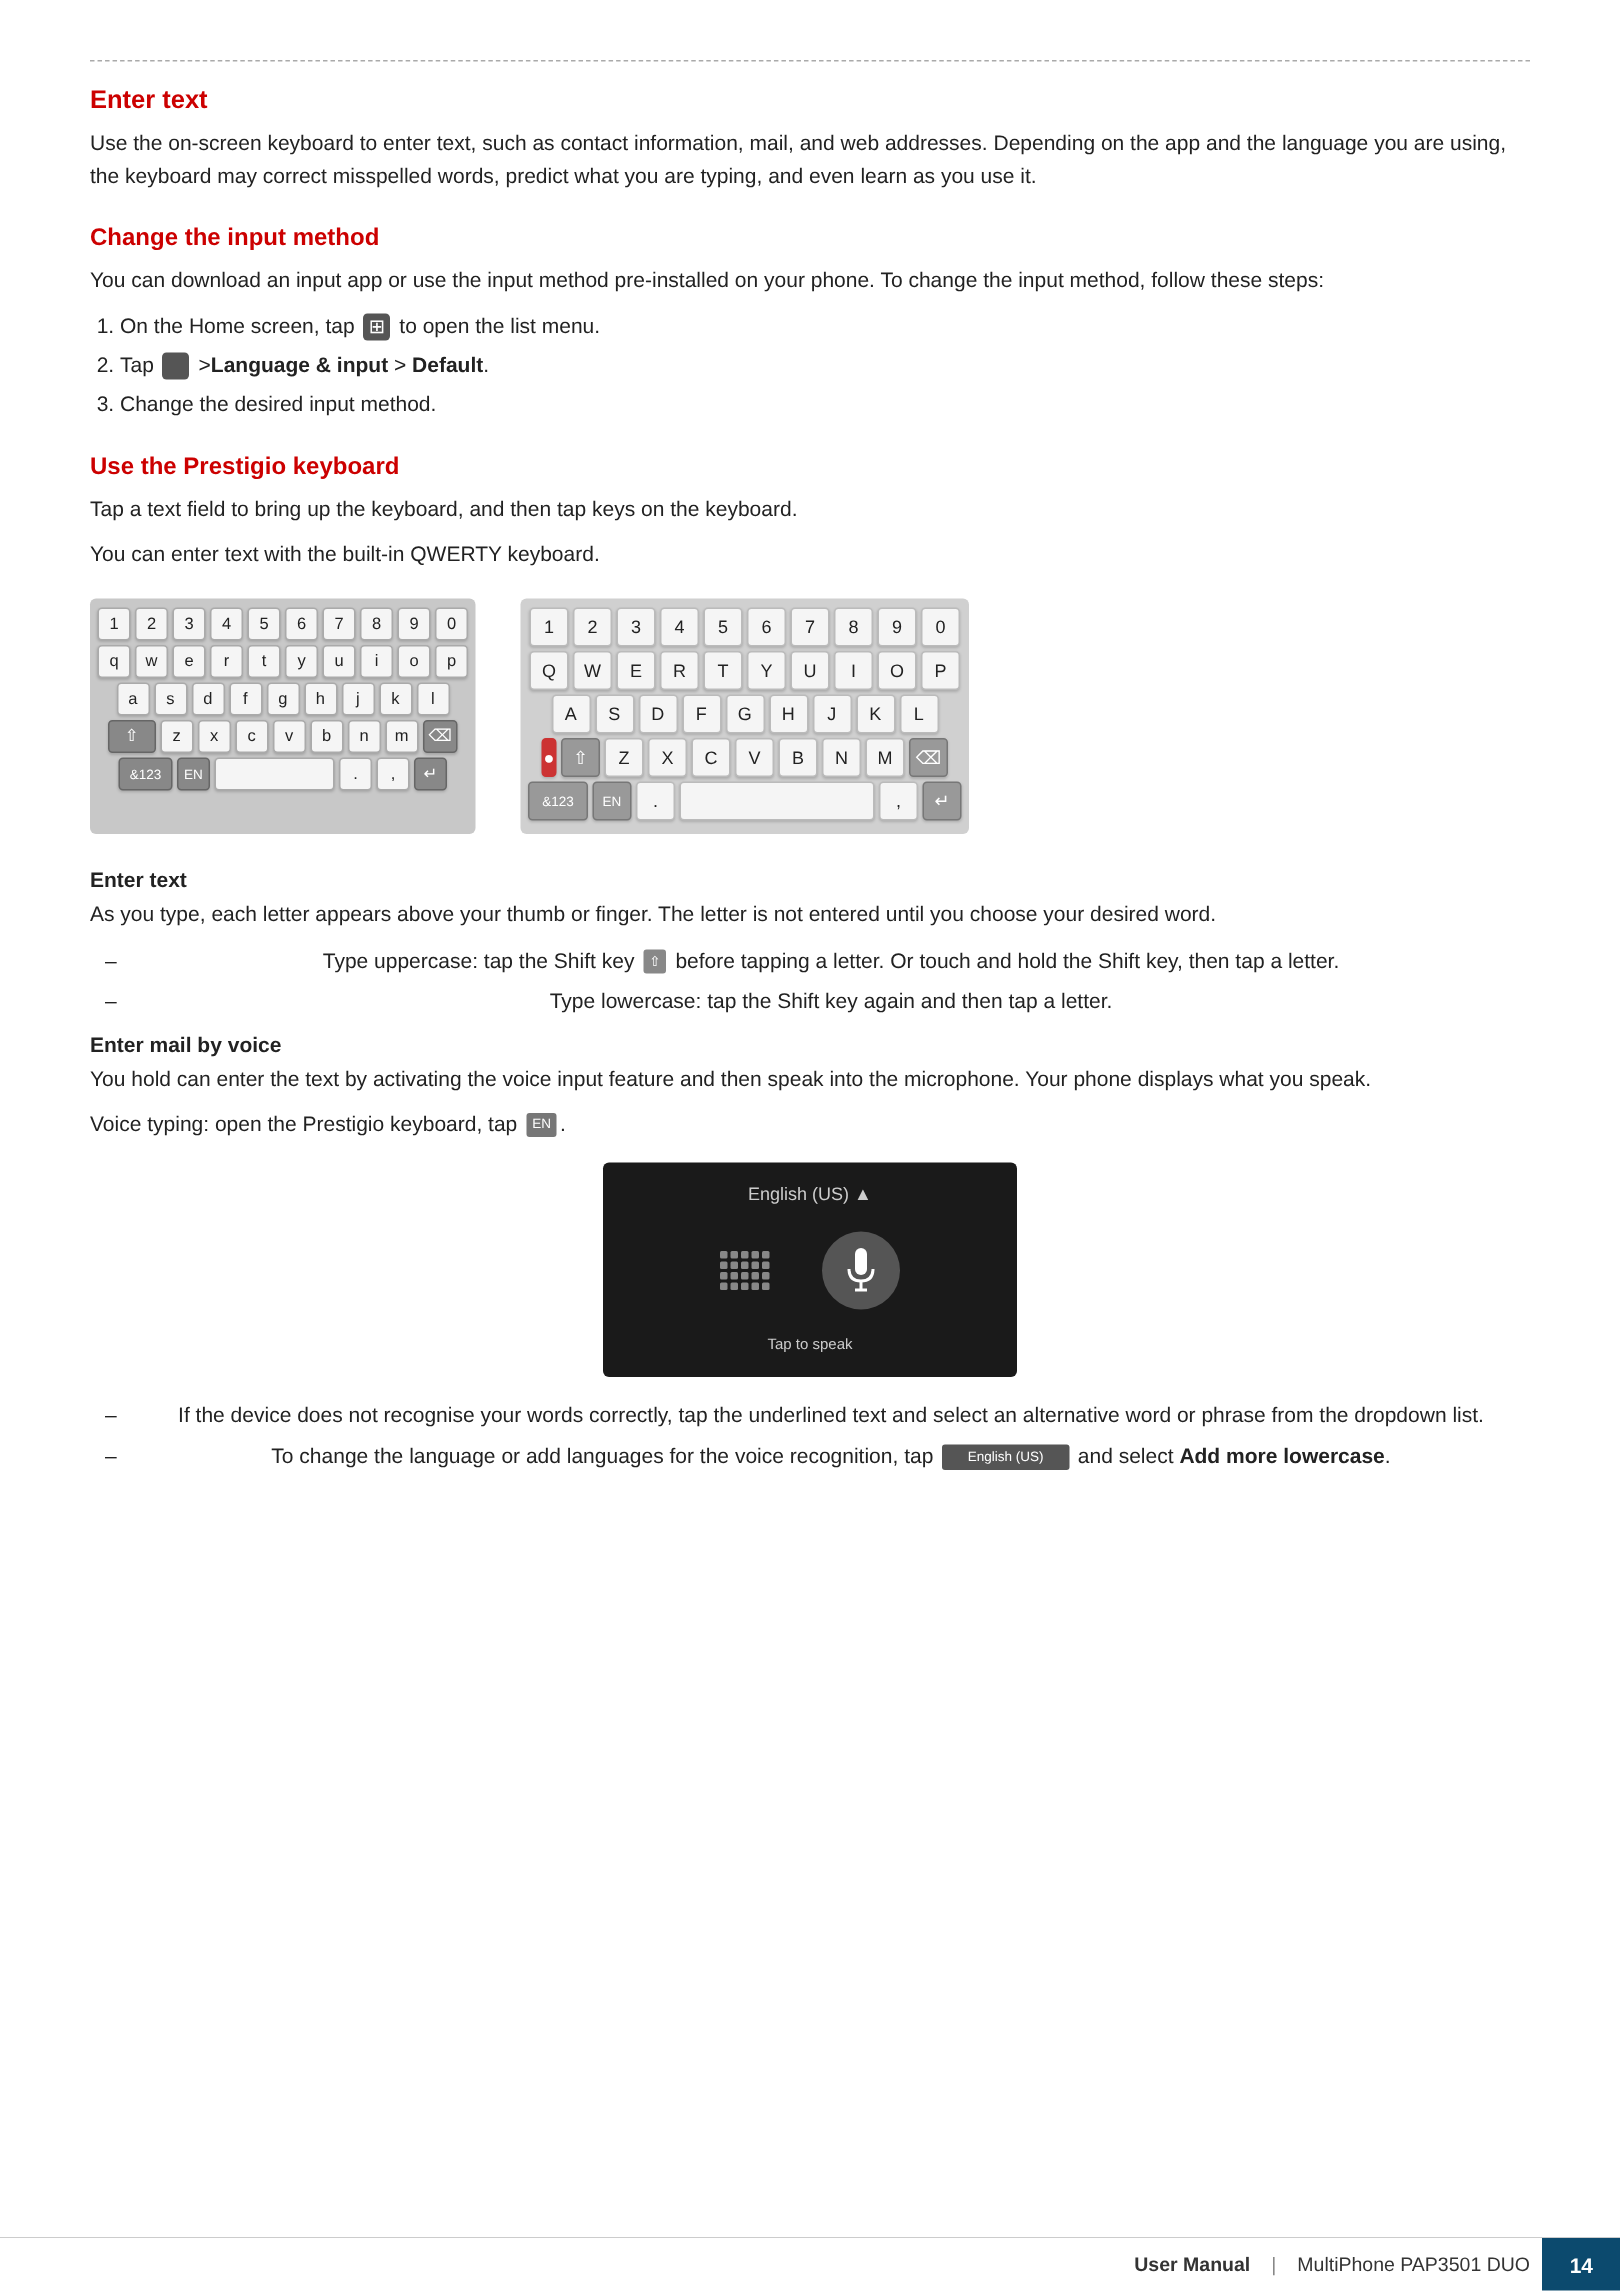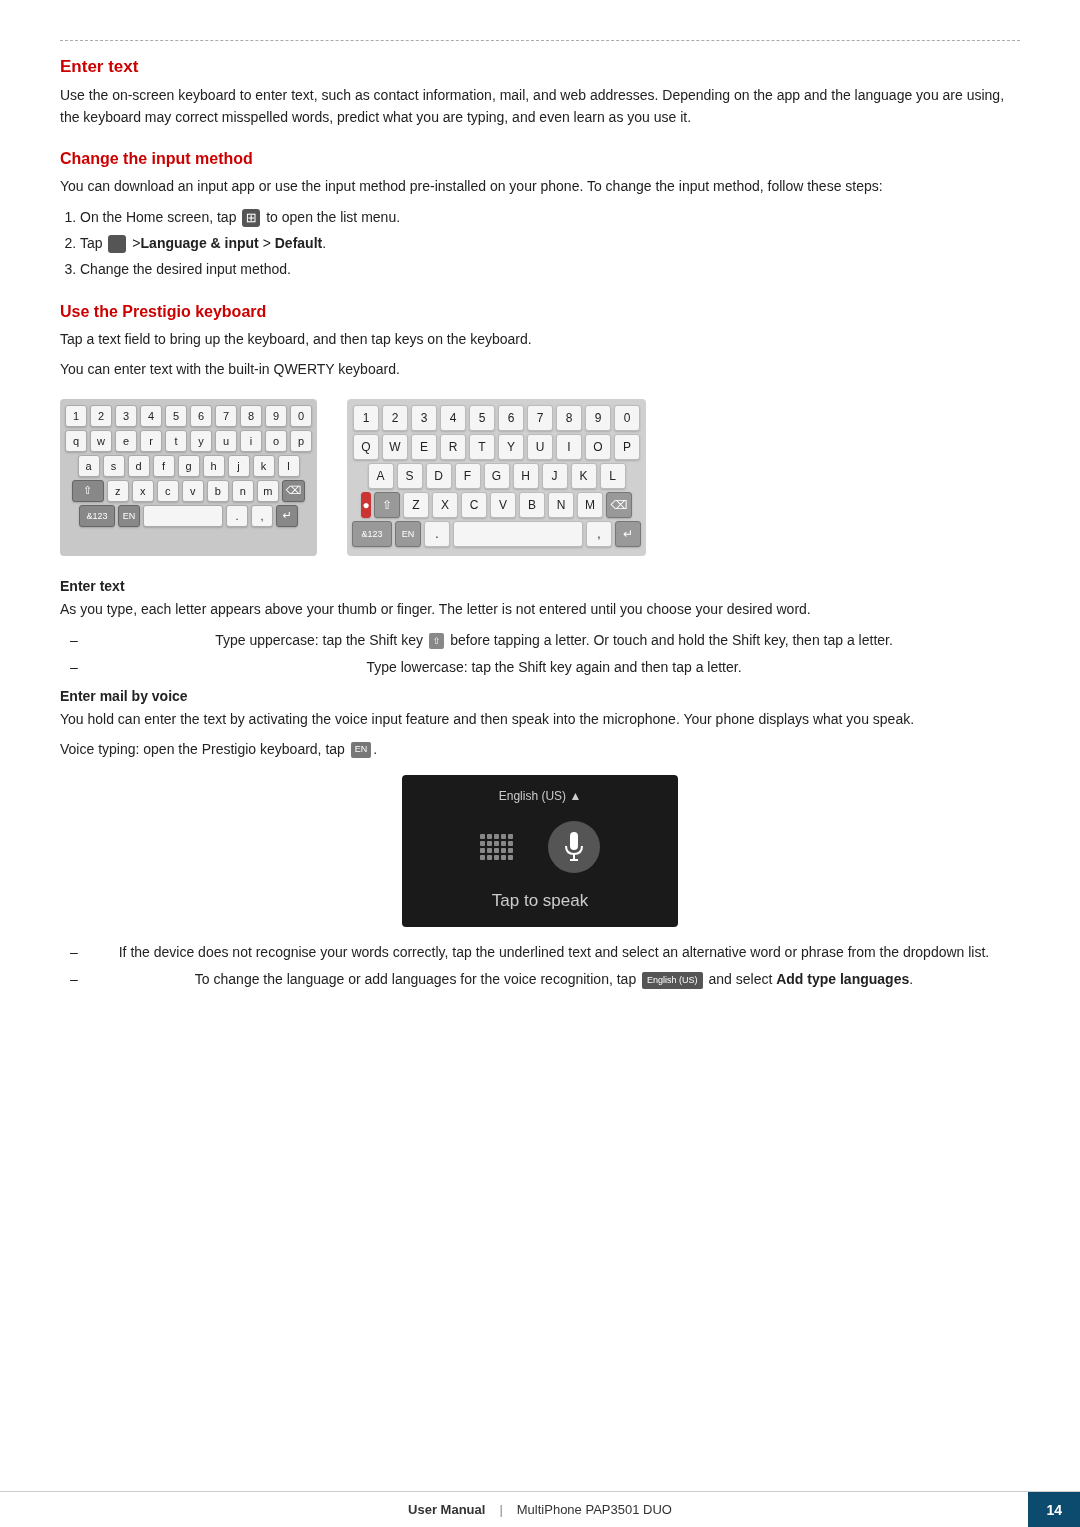--- a/index.html
+++ b/index.html
@@ -196,21 +196,21 @@
       width: 52px;
       height: 52px;
       border-radius: 50%;
       background: #555;
       display: flex;
       align-items: center;
       justify-content: center;
       font-size: 24px;
     }
     .voice-tap-text {
-      font-size: 17px;
+      font-size: 10px;
       color: #ccc;
       margin-top: 4px;
     }
     .inline-icon-apps {
       display: inline-block;
       width: 18px;
       height: 18px;
       background: #555;
       border-radius: 3px;
       vertical-align: middle;
@@ -265,21 +265,21 @@
       padding: 1px 4px;
       vertical-align: middle;
       margin: 0 2px;
     }
     .inline-icon-lang {
       display: inline-block;
       background: #555;
       color: #fff;
       font-size: 9px;
       border-radius: 2px;
-      padding: 1px 5px;
+      padding: 1px 17px;
       vertical-align: middle;
       margin: 0 2px;
     }
     
     .footer {
       position: absolute;
       bottom: 0;
       left: 0;
       right: 0;
       border-top: 1px solid #ccc;
@@ -504,26 +504,26 @@
               <line x1="12" y1="22" x2="12" y2="28" stroke="white" stroke-width="2"></line>
               <line x1="8" y1="28" x2="16" y2="28" stroke="white" stroke-width="2"></line>
             </svg>
           </div>
         </div>
         <div class="voice-tap-text">Tap to speak</div>
       </div>
 
       <ul class="bullet-list">
         <li>If the device does not recognise your words correctly, tap the underlined text and select an alternative word or phrase from the dropdown list.</li>
-        <li>To change the language or add languages for the voice recognition, tap <span class="inline-icon-lang">English (US)</span> and select <span class="bold">Add type languages</span>.</li>
+        <li>To change the language or add languages for the voice recognition, tap <span class="inline-icon-lang">English (US)</span> and select <span class="bold">Add more lowercase</span>.</li>
       </ul>
     </div>
   </div>
 </div>
 
-<div class="footer" style="position:fixed;bottom:0;left:0;right:0;background:#fff;">
+<div class="footer" style="position:fixed;bottom:0;left:0;right:0;background:#fff;justify-content:flex-end;">
   <div class="footer-text">
     <span><strong>User Manual</strong></span>
     <span class="footer-separator">|</span>
     <span>MultiPhone PAP3501 DUO</span>
   </div>
   <div class="footer-right">14</div>
 </div>
 
 </body></html>

